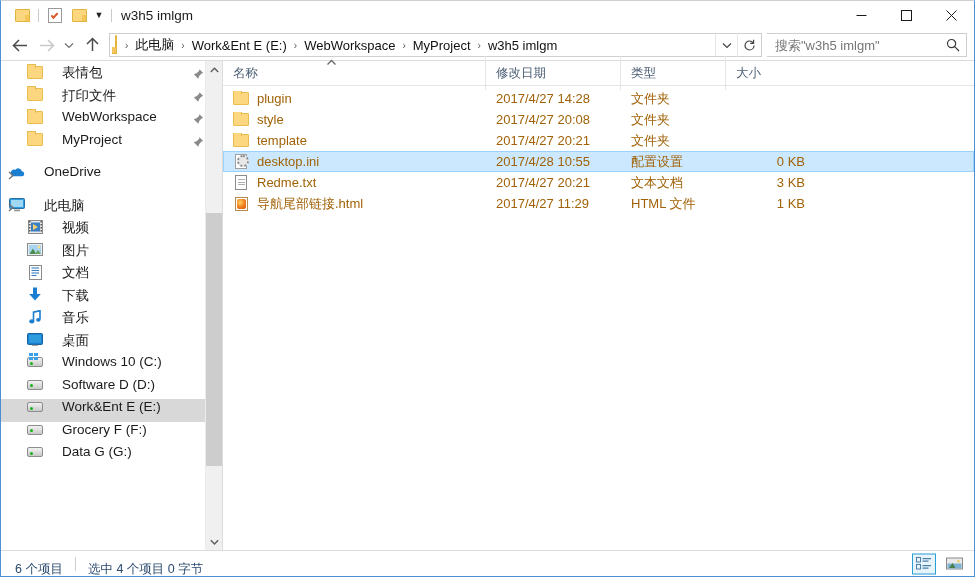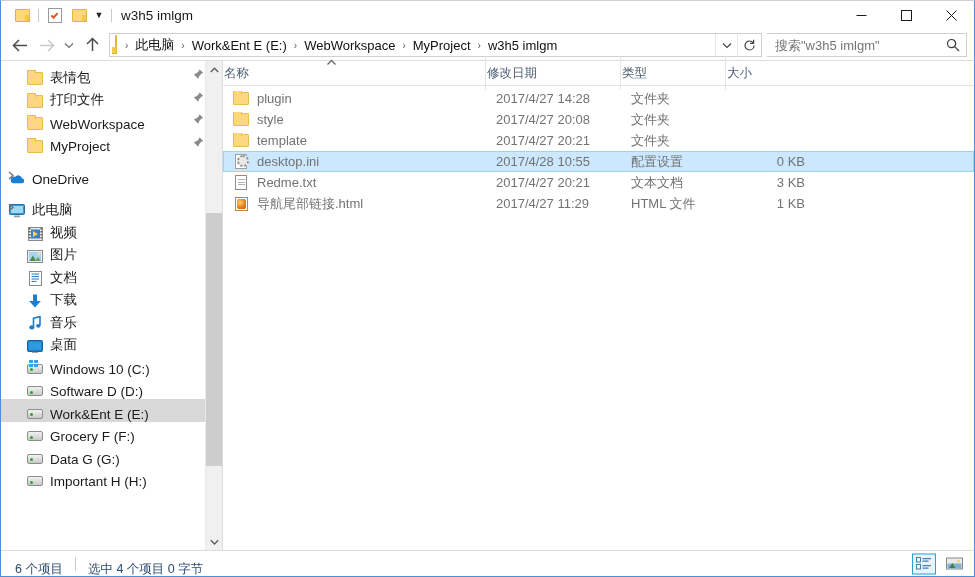--- a/index.html
+++ b/index.html
@@ -205,25 +205,26 @@
   .navpane {
     width: 222px; flex: 0 0 222px;
     background: #ffffff;
     position: relative;
     overflow: hidden;
     border-right: 1px solid #dcdcdc;
   }
   .navlist { padding-top: 3px; }
   .navitem {
     height: 22.5px;
-    display: flex; align-items: flex-end;
+    display: flex; align-items: flex-start;
     padding-left: 8px;
     font-size: 13.5px; color: #1a1a1a;
     cursor: default; position: relative;
     white-space: nowrap;
+    gap: 12px;
   }
   .navitem.selected { background: #d8d8d8; }
   .nav-indent-1 { padding-left: 26px; }
   .nav-icon {
     width: 16px; height: 16px; flex: 0 0 16px;
     margin-right: 7px;
     display: flex; align-items: center; justify-content: center;
   }
   .nav-label { overflow: hidden; text-overflow: ellipsis; }
   .pin {
@@ -293,38 +294,38 @@
   .colheader {
     height: 25px; flex: 0 0 25px;
     display: flex; align-items: center;
     border-bottom: 1px solid #e5e5e5;
     background: #ffffff;
     position: relative;
   }
   .col {
     font-size: 12.5px; color: #4b5e73;
     height: 34px; display: flex; align-items: center;
-    padding-left: 1px;
+    padding-left: 10px;
     cursor: default; position: relative;
   }
   .col + .col { border-left: 1px solid #e5e5e5; }
   .col-name { width: 262px; flex: 0 0 262px; }
   .col-date { width: 135px; flex: 0 0 135px; }
   .col-type { width: 105px; flex: 0 0 105px; }
   .col-size { width: 88px; flex: 0 0 88px; }
   .sort-arrow {
     position: absolute; left: 103px; top: -1px;
     color: #5a5a5a;
   }
 
   .filelist { flex: 1; overflow: hidden; padding-top: 2px; }
   .filerow {
     height: 21px;
     display: flex; align-items: center;
-    font-size: 13px; color: #737373;
+    font-size: 13px; color: #a16207;
     cursor: default;
     border: 1px solid transparent;
   }
   .filerow.selected {
     background: #cce8ff; border: 1px solid #99d1ff;
   }
   .cell { display: flex; align-items: center; overflow: hidden; white-space: nowrap; }
   .cell-name { width: 262px; flex: 0 0 262px; padding-left: 9px; }
   .cell-date { width: 135px; flex: 0 0 135px; padding-left: 10px; }
   .cell-type { width: 105px; flex: 0 0 105px; padding-left: 10px; }
@@ -669,26 +670,20 @@
               <span class="ic-drive"></span>
             </span>
             <span class="nav-label">Grocery F (F:)</span>
           </div>
           <div class="navitem nav-indent-1">
             <span class="nav-icon">
               <span class="ic-drive"></span>
             </span>
             <span class="nav-label">Data G (G:)</span>
           </div>
-          <div class="navitem nav-indent-1">
-            <span class="nav-icon">
-              <span class="ic-drive"></span>
-            </span>
-            <span class="nav-label">Important H (H:)</span>
-          </div>
         </div>
 
       <div class="nav-scroll">
         <div class="nav-scroll-btn">
           <svg width="9" height="6" viewBox="0 0 9 6">
               <polyline points="0.8,5 4.5,1.2 8.2,5" fill="none" stroke="#5a5a5a" stroke-width="1.3"></polyline>
             </svg>
         </div>
         <div class="nav-thumb"></div>
         <div class="nav-scroll-btn bot">

